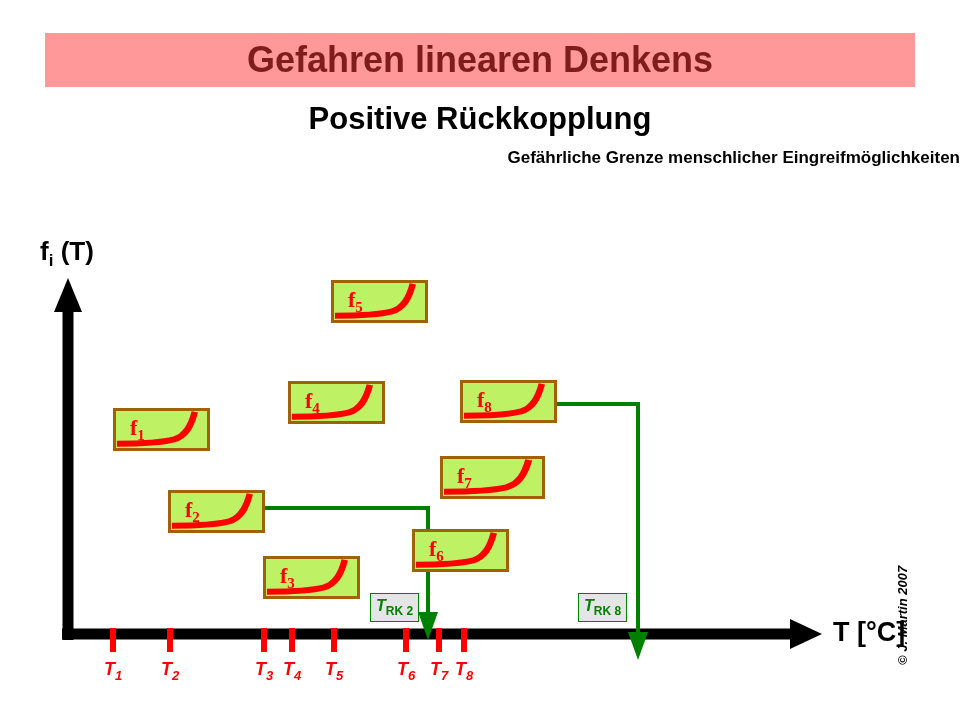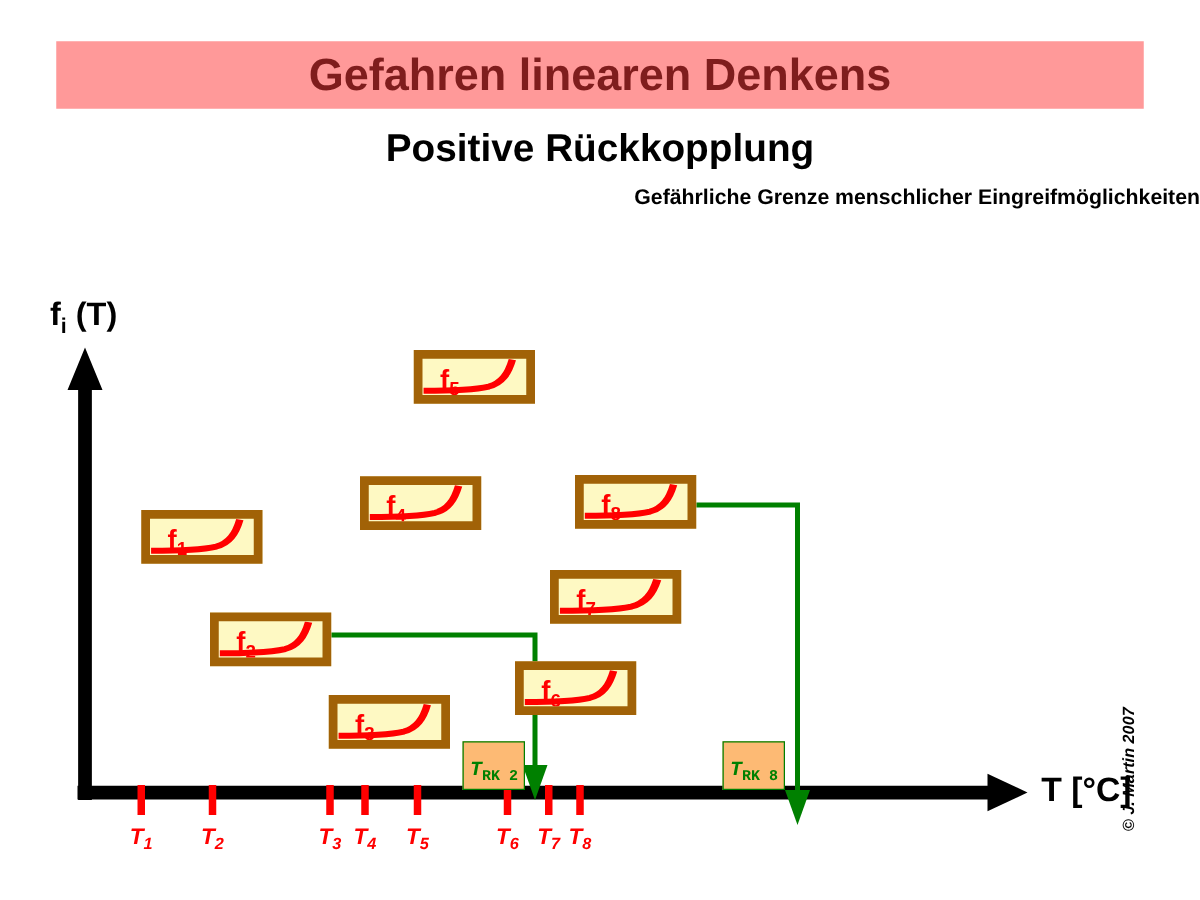--- a/index.html
+++ b/index.html
@@ -106,24 +106,25 @@
   #axes-svg {
     position: absolute;
     left: 0; top: 0;
     width: 960px; height: 720px;
     pointer-events: none;
   }
 
   
   .fbox {
     position: absolute;
-    background: #fef9c3;
-    border: 7px solid #a16207;
+    background: #bef264;
+    border: 3px solid #a16207;
     box-sizing: border-box;
     overflow: hidden;
+    font-family: Liberation Serif, serif;
   }
   .fbox .flabel {
     position: absolute;
     left: 14px;
     top: 4px;
     color: #ff0000;
     font-size: 22px;
     font-weight: bold;
     z-index: 3;
     white-space: nowrap;
@@ -151,31 +152,30 @@
   }
   .ticklabel .sub {
     font-size: 13px;
     vertical-align: sub;
     font-style: italic;
   }
 
   
   .trk-tag {
     position: absolute;
-    background: #fdba74;
+    background: #e5e5e5;
     border: 1.5px solid #008000;
     color: #008000;
     font-size: 16px;
     font-style: italic;
     font-weight: bold;
-    padding: 14px 5px 3px 5px;
+    padding: 4px 5px 3px 5px;
     box-sizing: border-box;
     white-space: nowrap;
     line-height: 1.05;
-    font-family: Liberation Mono, monospace;
   }
   .trk-tag .sub {
     font-size: 12px;
     font-style: normal;
     font-weight: bold;
     vertical-align: sub;
   }
 </style>
 </head>
 <body>

